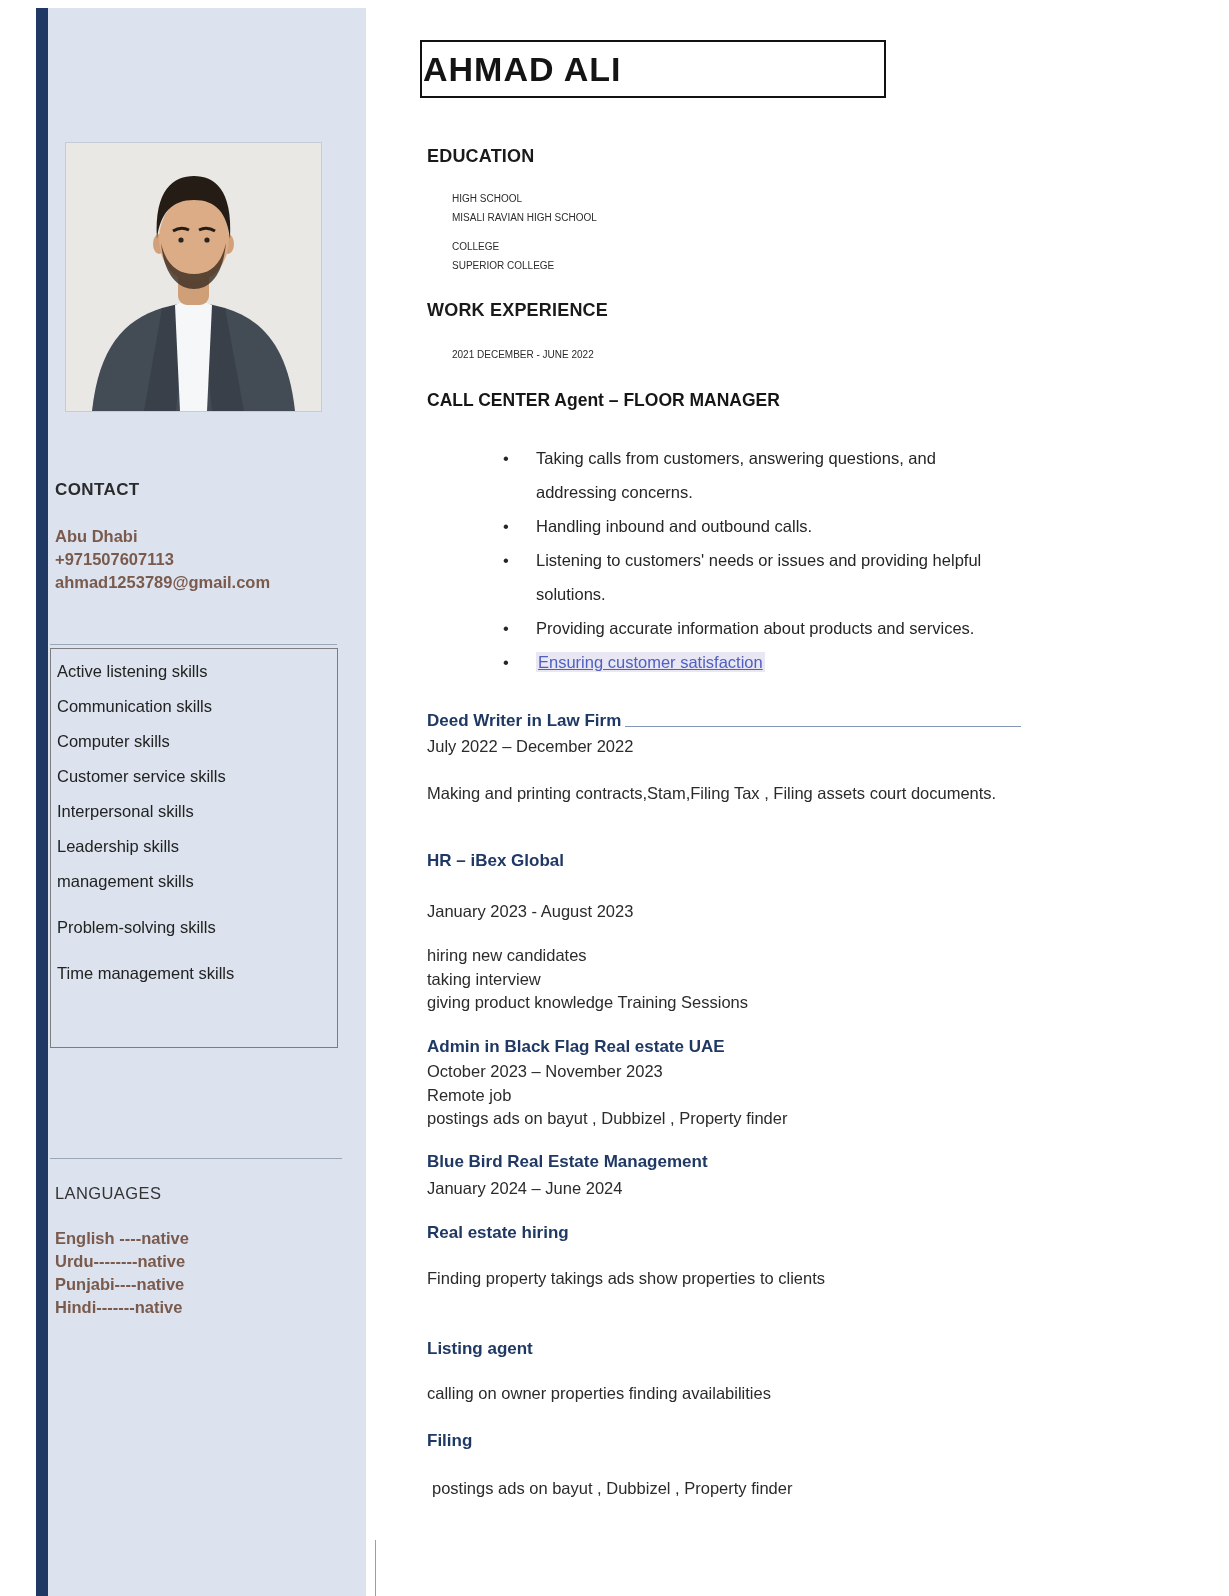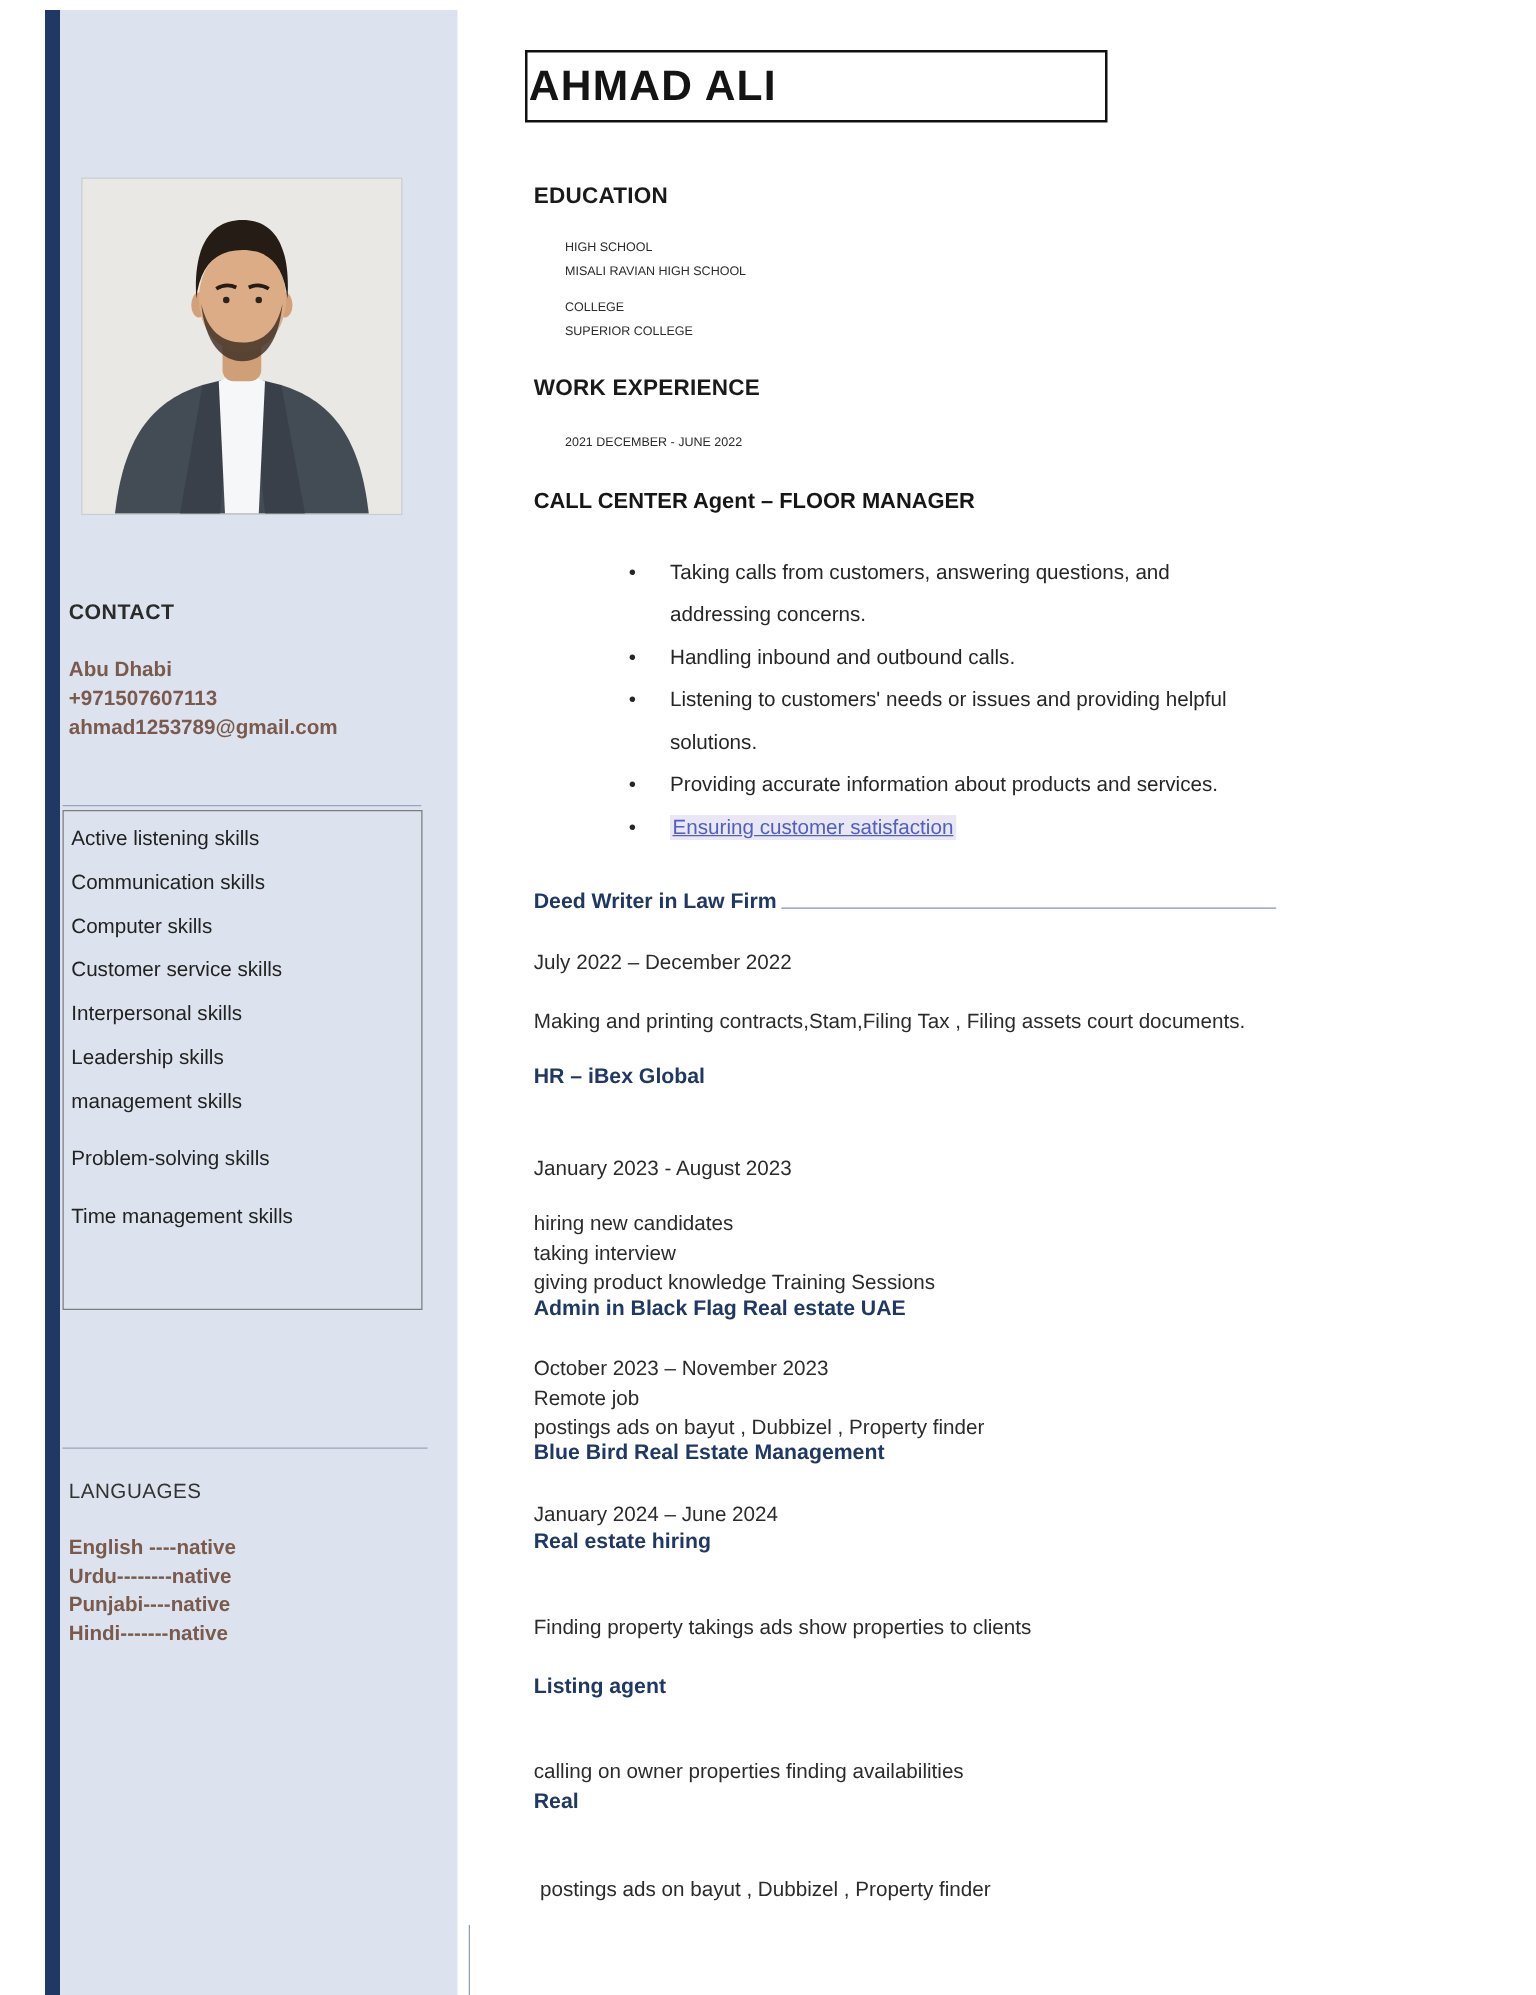--- a/index.html
+++ b/index.html
@@ -97,21 +97,21 @@
   }
 
   .navy-h {
     position: absolute; left: 427px;
     font-size: 17px; font-weight: bold; color: #1f3864;
   }
   .deed-row { position: absolute; left: 427px; top: 711px; width: 594px; display: flex; align-items: flex-end; }
   .deed-row .t { font-size: 17px; font-weight: bold; color: #1f3864; white-space: nowrap; }
   .deed-row .rule { flex: 1; border-bottom: 1px solid #8496b8; margin-bottom: 4px; margin-left: 4px; }
 
-  .body-text { position: absolute; left: 427px; font-size: 16.5px; color: #2b2b2b; line-height: 23.5px; margin-top: 24px; }
+  .body-text { position: absolute; left: 427px; font-size: 16.5px; color: #2b2b2b; line-height: 23.5px; }
   .deed-dates { top: 735px; }
   .deed-desc { top: 782px; width: 585px; }
   .hr-ibex { top: 851px; }
   .ibex-dates { top: 900px; }
   .ibex-lines { top: 944px; }
   .bf-title { top: 1037px; }
   .bf-lines { top: 1060px; }
   .bb-title { top: 1152px; }
   .bb-dates { top: 1177px; }
   .broker-title { top: 1223px; }
@@ -242,20 +242,20 @@
 
     <h3 class="navy-h bb-title">Blue Bird Real Estate Management</h3>
     <div class="body-text bb-dates">January 2024 – June 2024</div>
 
     <h3 class="navy-h broker-title">Real estate hiring</h3>
     <div class="body-text broker-desc">Finding property takings ads show properties to clients</div>
 
     <h3 class="navy-h listing-title">Listing agent</h3>
     <div class="body-text listing-desc">calling on owner properties finding availabilities</div>
 
-    <h3 class="navy-h admin-title">Real</h3>
+    <h3 class="navy-h admin-title">Filing</h3>
     <div class="body-text admin-desc">postings ads on bayut , Dubbizel , Property finder</div>
 
   </main>
 
   <div class="bottom-line"></div>
 
 </div>
 
 </body></html>

